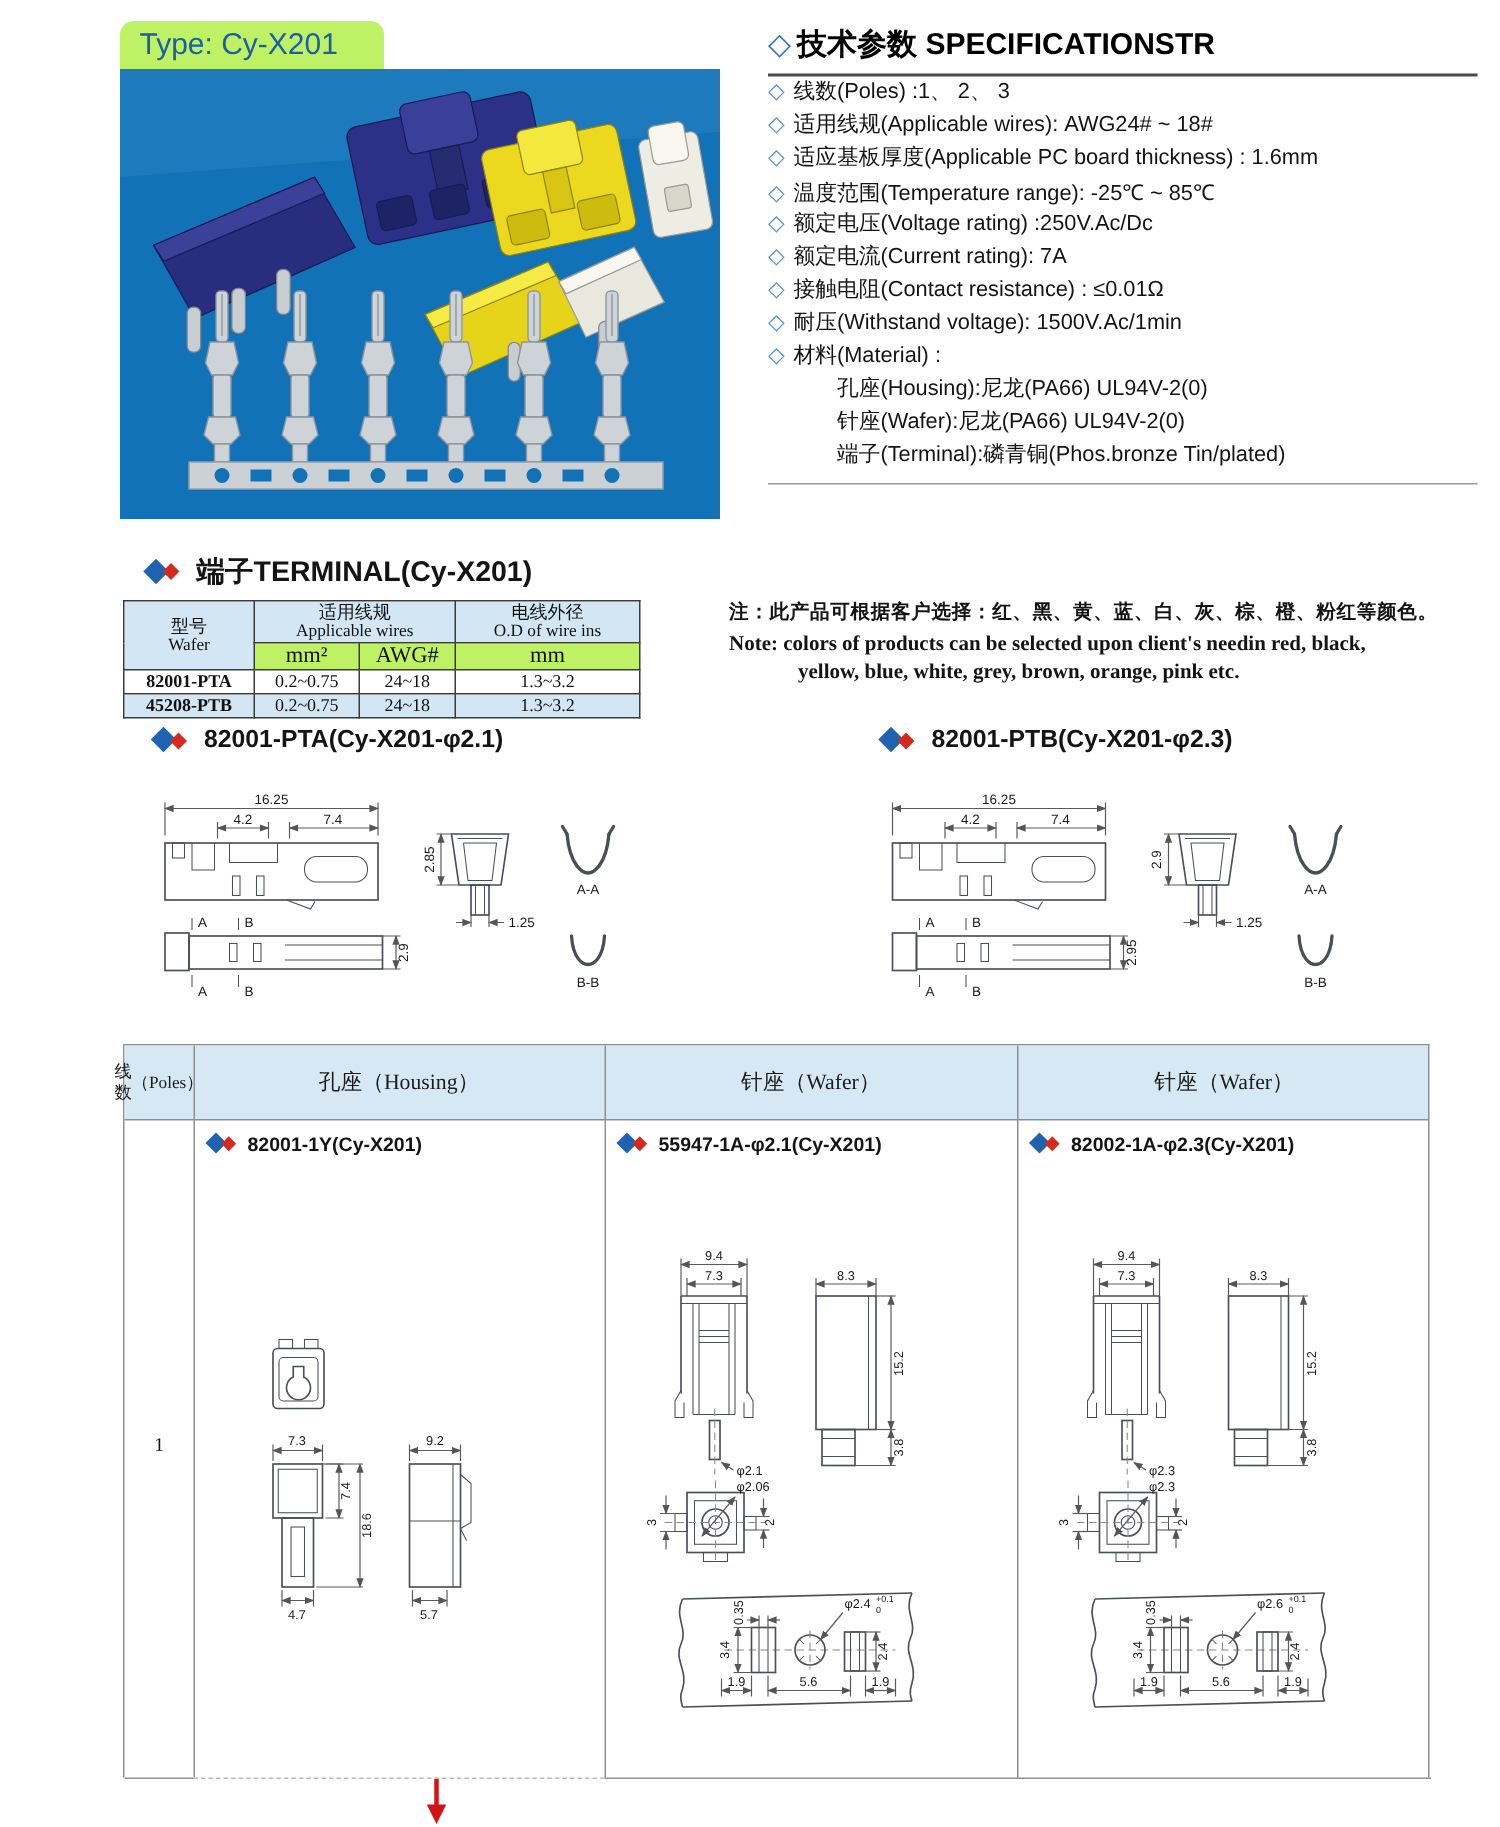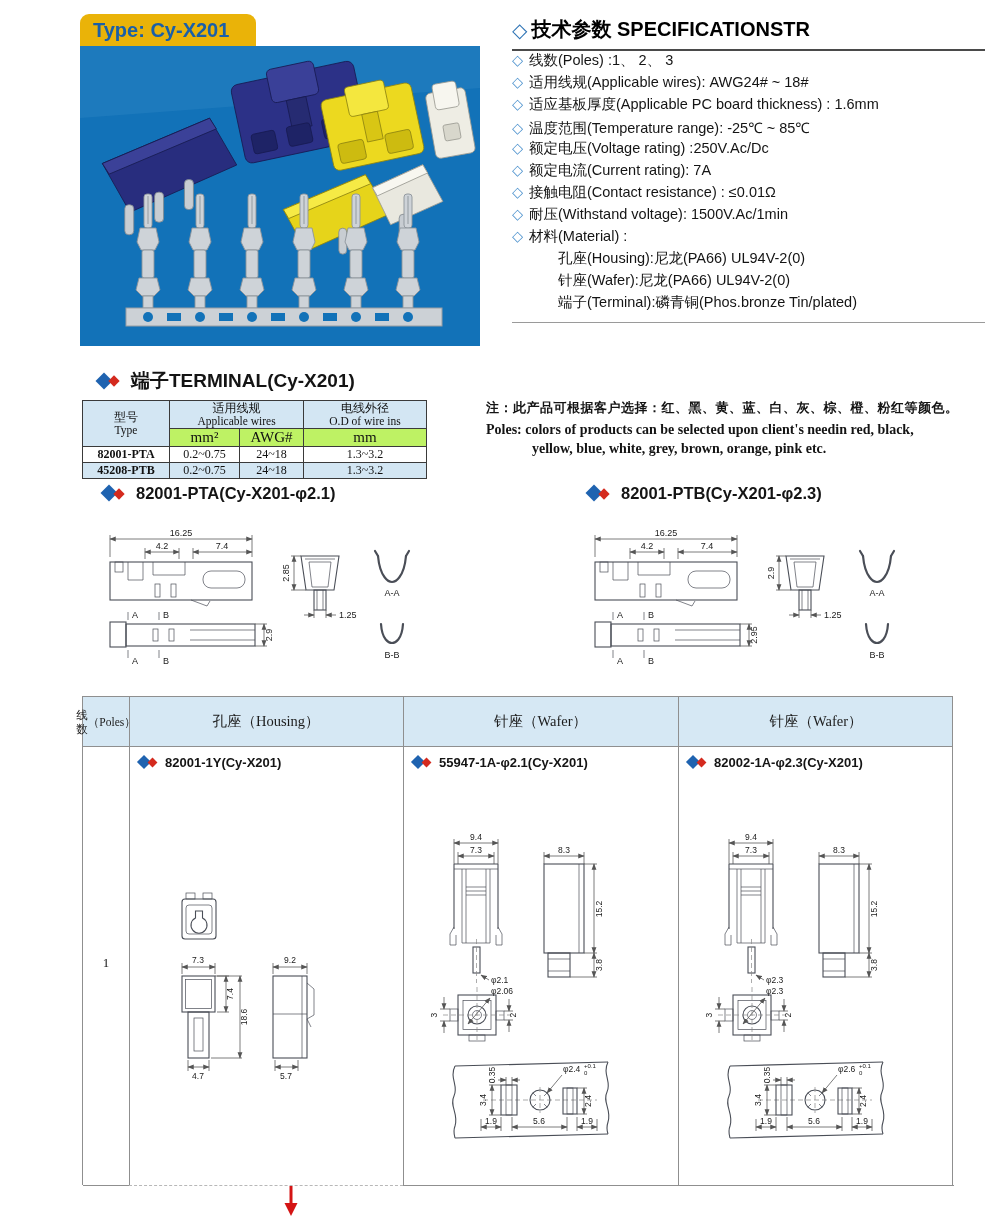--- a/index.html
+++ b/index.html
@@ -1,20 +1,20 @@
 <!DOCTYPE html>
 <html><head>
 <meta charset="utf-8">
 <style>
 *{margin:0;padding:0;box-sizing:border-box}
 body{background:#fff}
 .page{position:relative;width:1000px;height:1218px;background:#fff;font-family:"Liberation Sans",sans-serif;color:#141414;overflow:hidden}
 .abs{position:absolute}
 
-.type-tab{background:#eab308;border-radius:9px 9px 0 0;color:#1a5fa8;font-weight:bold;font-size:20px;line-height:32px;padding-left:13px}
+.type-tab{background:#bef264;border-radius:9px 9px 0 0;color:#1a5fa8;font-weight:normal;font-size:20px;line-height:32px;padding-left:13px}
 
 .specs-title{display:flex;align-items:center;font-size:20px;font-weight:bold;color:#000}
 .tdia{color:#2f74b5;font-weight:normal;margin-right:4px;font-size:20px}
 .divider{border-top:2px solid #4a4a4a}
 .divider.lt{border-top:1.5px solid #9a9a9a}
 .spec-item{height:22px;font-size:14.5px;white-space:nowrap}
 .sdia{display:inline-block;width:17px;color:#4f93ce}
 .mat-line{height:22px;font-size:14.5px;padding-left:46px;white-space:nowrap}
 
 .sect{position:absolute;display:flex;align-items:center;gap:9px;font-weight:bold}
@@ -223,21 +223,21 @@
     <colgroup>
         <col style="width:87px">
         <col style="width:70px">
         <col style="width:64px">
         <col style="width:123px">
       </colgroup>
     <tbody>
         <tr class="hd" style="height:28px">
       <td rowspan="2">
             <div class="cn">型号</div>
-            <div class="en">Type</div>
+            <div class="en">Wafer</div>
           </td>
       <td colspan="2">
             <div class="cn">适用线规</div>
             <div class="en">Applicable wires</div>
           </td>
       <td>
             <div class="cn">电线外径</div>
             <div class="en">O.D of wire ins</div>
           </td>
     </tr>
@@ -256,21 +256,21 @@
       <td class="ty hd">45208-PTB</td>
       <td class="hd">0.2~0.75</td>
       <td class="hd">24~18</td>
       <td class="hd">1.3~3.2</td>
     </tr>
   </tbody>
     </table>
 
   <div class="abs" style="left:486px;top:399px;width:470px">
     <div class="note-cn">注：此产品可根据客户选择：红、黑、黄、蓝、白、灰、棕、橙、粉红等颜色。</div>
-    <div class="note-en" style="margin-top:3px">Poles:  colors of  products can be selected upon client's needin red, black,</div>
+    <div class="note-en" style="margin-top:3px">Note:  colors of  products can be selected upon client's needin red, black,</div>
     <div class="note-en ind">yellow, blue, white, grey, brown, orange, pink  etc.</div>
   </div>
 
   <div class="sect" style="left:100px;top:484px;font-size:16.5px">
     <span class="dia">
         <i class="db"></i>
         <i class="dr"></i>
       </span>
     <span>82001-PTA(Cy-X201-φ2.1)</span>
   </div>

